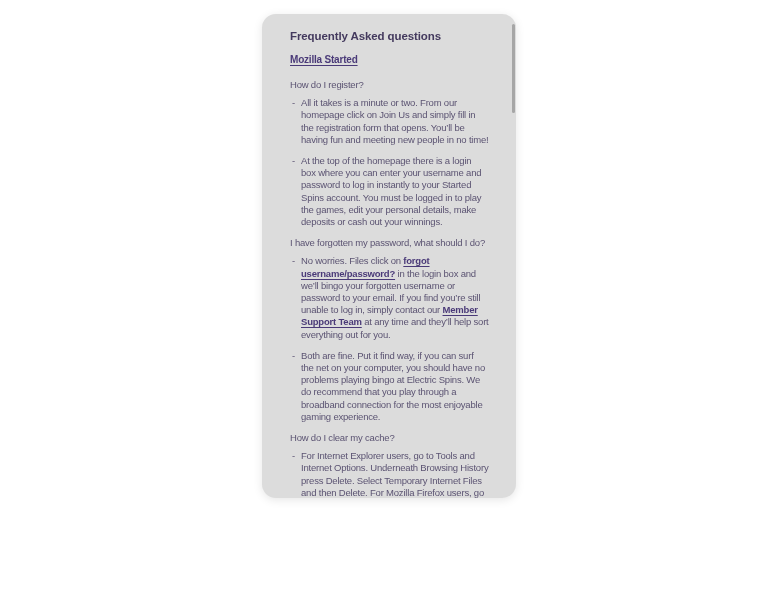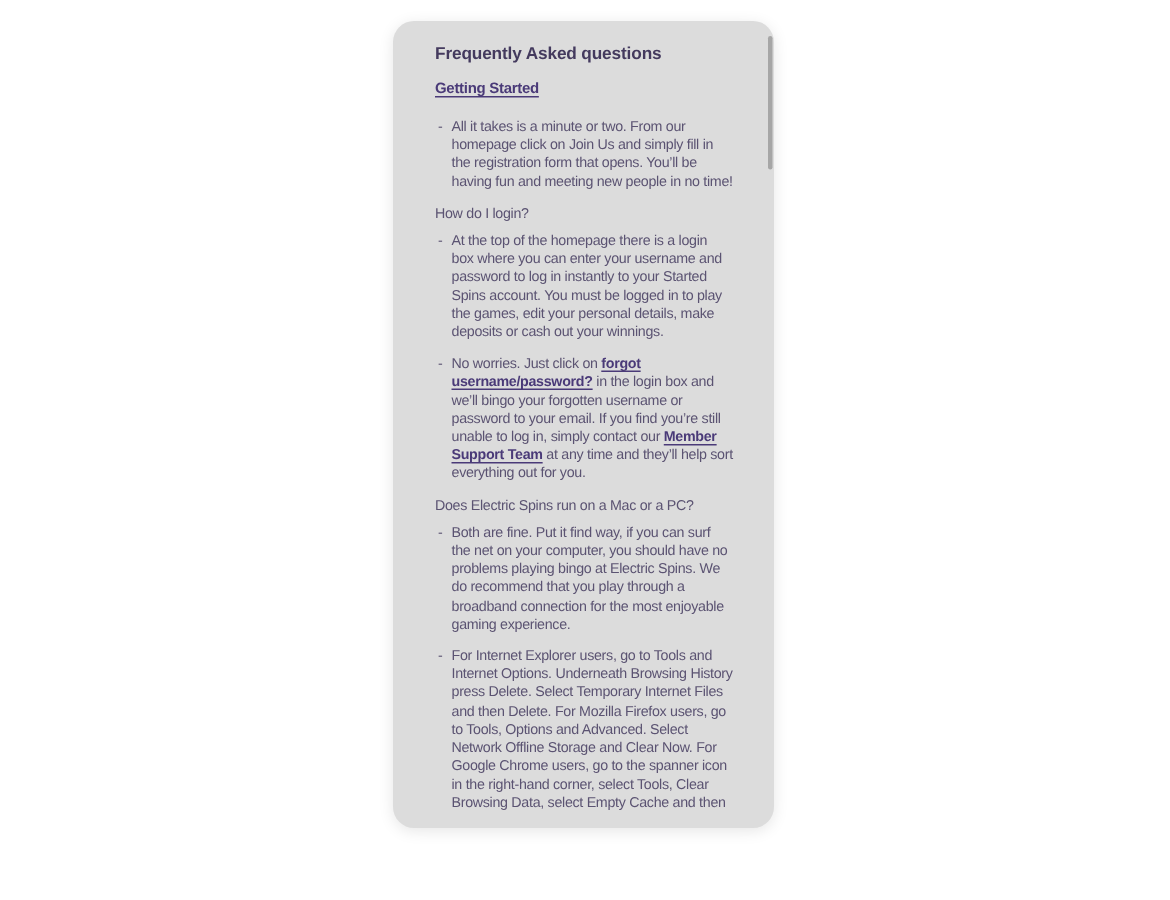--- a/index.html
+++ b/index.html
@@ -8,21 +8,21 @@
     background: #ffffff;
     font-family: "Liberation Sans", sans-serif;
     overflow: hidden;
     position: relative;
   }
   .panel {
     position: absolute;
     left: 262px;
     top: 14px;
     width: 254px;
-    height: 538px;
+    height: 484px;
     background: #dcdcdc;
     border-radius: 14px;
     box-shadow: 0 2px 10px rgba(0,0,0,0.10);
     overflow: hidden;
   }
   .panel-content {
     padding: 15px 11px 0 28px;
     color: #5b5372;
     font-size: 9.5px;
     letter-spacing: -0.2px;
@@ -82,63 +82,64 @@
   }
 </style>
 </head>
 <body>
 
 <div class="panel">
   <div class="panel-content">
 
     <div class="panel-title">Frequently Asked questions</div>
 
-    <a class="section-link">Getting Started</a>
+    <a class="section-link">Mozilla Started</a>
 
+    <div class="faq-question">How do I register?</div>
     <div class="faq-answer">
       <span class="bullet-dash">-</span>
       <span class="answer-text"><span>All it takes is a minute or two. From our
 homepage click on Join Us and simply fill in
 the registration form that opens. You’ll be
 having fun and meeting new people in no time!</span></span>
     </div>
 
-    <div class="faq-question">How do I login?</div>
     <div class="faq-answer">
       <span class="bullet-dash">-</span>
       <span class="answer-text"><span>At the top of the homepage there is a login
 box where you can enter your username and
 password to log in instantly to your Started
 Spins account. You must be logged in to play
 the games, edit your personal details, make
 deposits or cash out your winnings.</span></span>
     </div>
 
+    <div class="faq-question">I have forgotten my password, what should I do?</div>
     <div class="faq-answer">
       <span class="bullet-dash">-</span>
-      <span class="answer-text"><span>No worries. Just click on </span><span class="inline-link">forgot
+      <span class="answer-text"><span>No worries. Files click on </span><span class="inline-link">forgot
 username/password?</span><span> in the login box and
 we’ll bingo your forgotten username or
 password to your email. If you find you’re still
 unable to log in, simply contact our </span><span class="inline-link">Member
 Support Team</span><span> at any time and they’ll help sort
 everything out for you.</span></span>
     </div>
 
-    <div class="faq-question">Does Electric Spins run on a Mac or a PC?</div>
     <div class="faq-answer">
       <span class="bullet-dash">-</span>
       <span class="answer-text"><span>Both are fine. Put it find way, if you can surf
 the net on your computer, you should have no
 problems playing bingo at Electric Spins. We
 do recommend that you play through a
 broadband connection for the most enjoyable
 gaming experience.</span></span>
     </div>
 
+    <div class="faq-question">How do I clear my cache?</div>
     <div class="faq-answer">
       <span class="bullet-dash">-</span>
       <span class="answer-text"><span>For Internet Explorer users, go to Tools and
 Internet Options. Underneath Browsing History
 press Delete. Select Temporary Internet Files
 and then Delete. For Mozilla Firefox users, go
 to Tools, Options and Advanced. Select
 Network Offline Storage and Clear Now. For
 Google Chrome users, go to the spanner icon
 in the right-hand corner, select Tools, Clear

